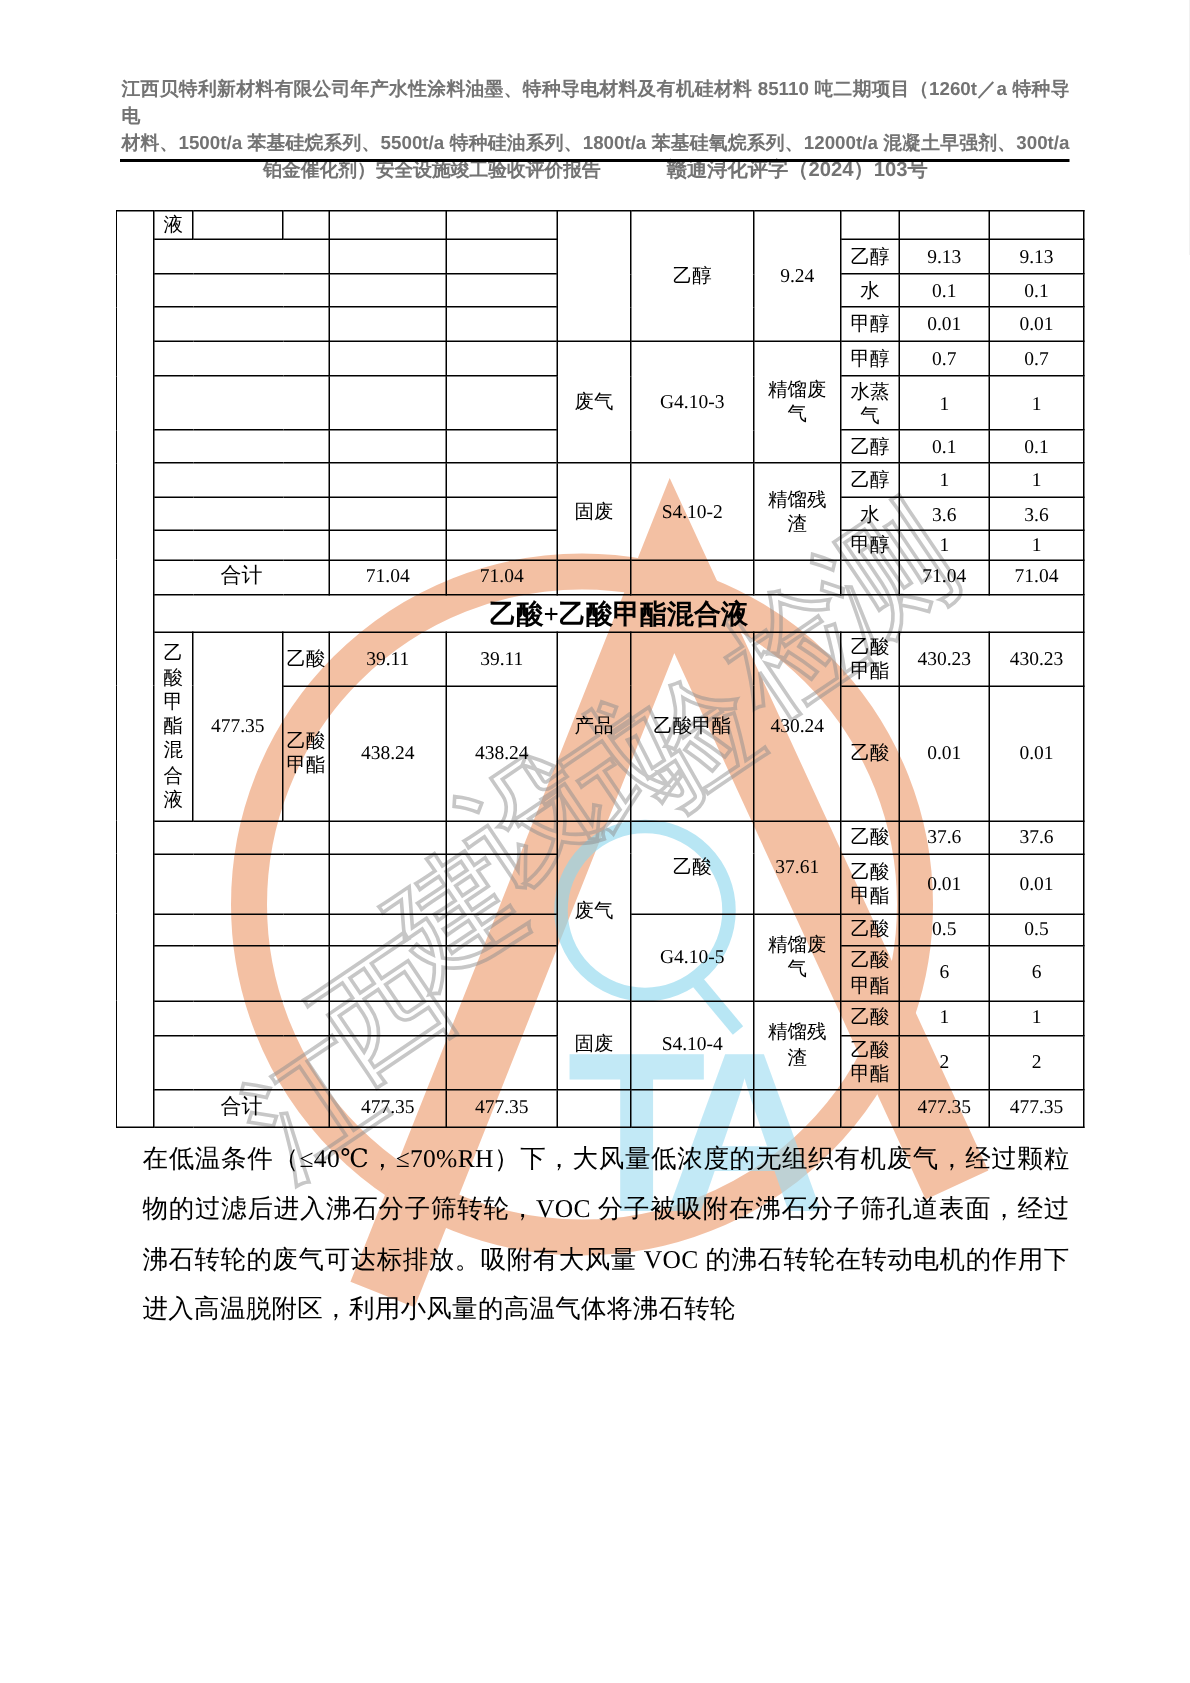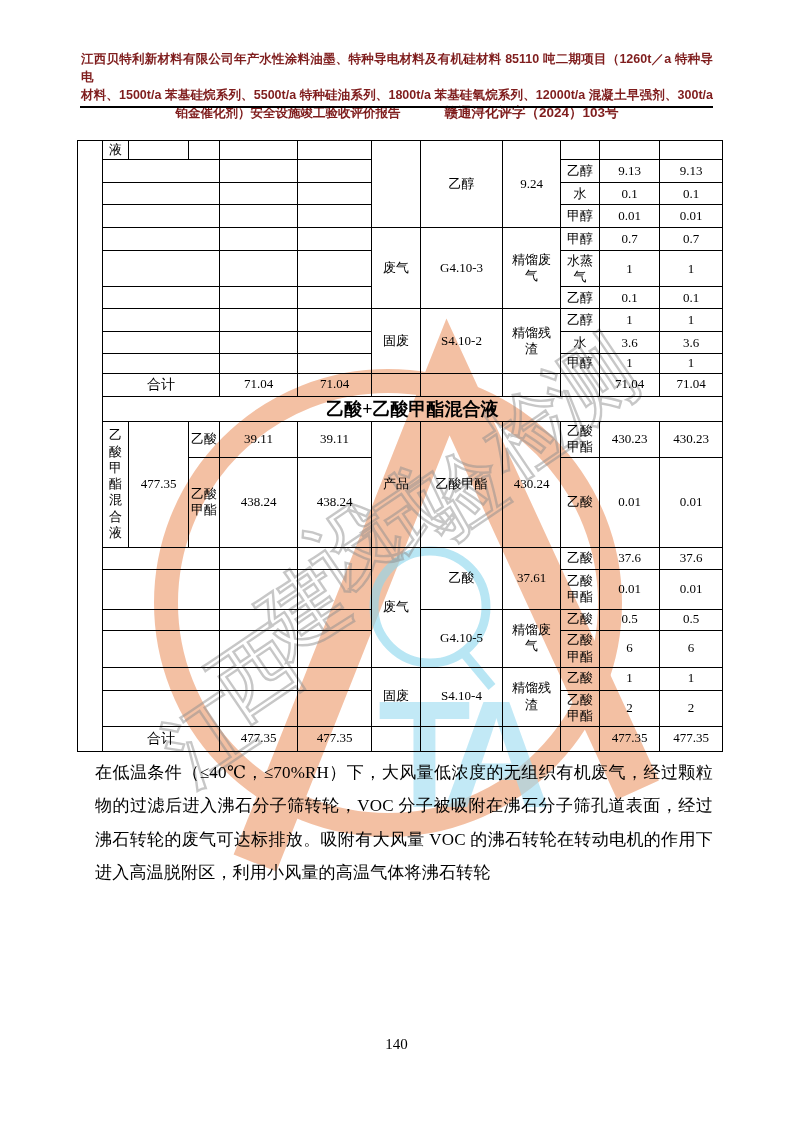--- a/index.html
+++ b/index.html
@@ -1,20 +1,20 @@
 <!DOCTYPE html>
 <html><head>
 <meta charset="utf-8">
 <style>
   html,body{margin:0;padding:0;background:#e8e8e8;}
   .page{position:relative;width:793px;height:1122px;background:#ffffff;overflow:hidden;
         font-family:"Liberation Serif","DejaVu Serif",serif;color:#000;}
   
   .hdr{position:absolute;left:81px;top:50px;width:632px;font-family:"Liberation Sans","DejaVu Sans",sans-serif;
-       font-weight:600;font-size:12.5px;line-height:18px;color:#7f1d1d;}
+       font-weight:600;font-size:12.5px;line-height:18px;color:#737373;}
   .hdr-line{text-align:justify;text-align-last:justify;}
   .hdr-line3{display:flex;justify-content:center;align-items:flex-end;}
   .doc-num{font-weight:bold;font-size:13.5px;padding-left:44px;}
   .hdr-rule{position:absolute;left:80px;top:106px;width:633px;border-top:2px solid #000;}
   
   .wm{position:absolute;left:130px;top:315px;z-index:0;pointer-events:none;}
   
   .tbl-wrap{position:absolute;left:77px;top:140px;z-index:1;}
   table{border-collapse:collapse;table-layout:fixed;background:transparent;}
   td{border:1px solid #000;font-size:13px;line-height:1.25;text-align:center;vertical-align:middle;
@@ -282,15 +282,14 @@
       <td class="bold">477.35</td>
     </tr>
   </tbody>
       </table>
   </div>
 
   <div class="body-block">
     <p class="para">在低温条件（≤40℃，≤70%RH）下，大风量低浓度的无组织有机废气，经过颗粒物的过滤后进入沸石分子筛转轮，VOC 分子被吸附在沸石分子筛孔道表面，经过沸石转轮的废气可达标排放。吸附有大风量 VOC 的沸石转轮在转动电机的作用下进入高温脱附区，利用小风量的高温气体将沸石转轮</p>
   </div>
 
-  <div class="page-num">140</div>
 
 </div>
 
 </body></html>

